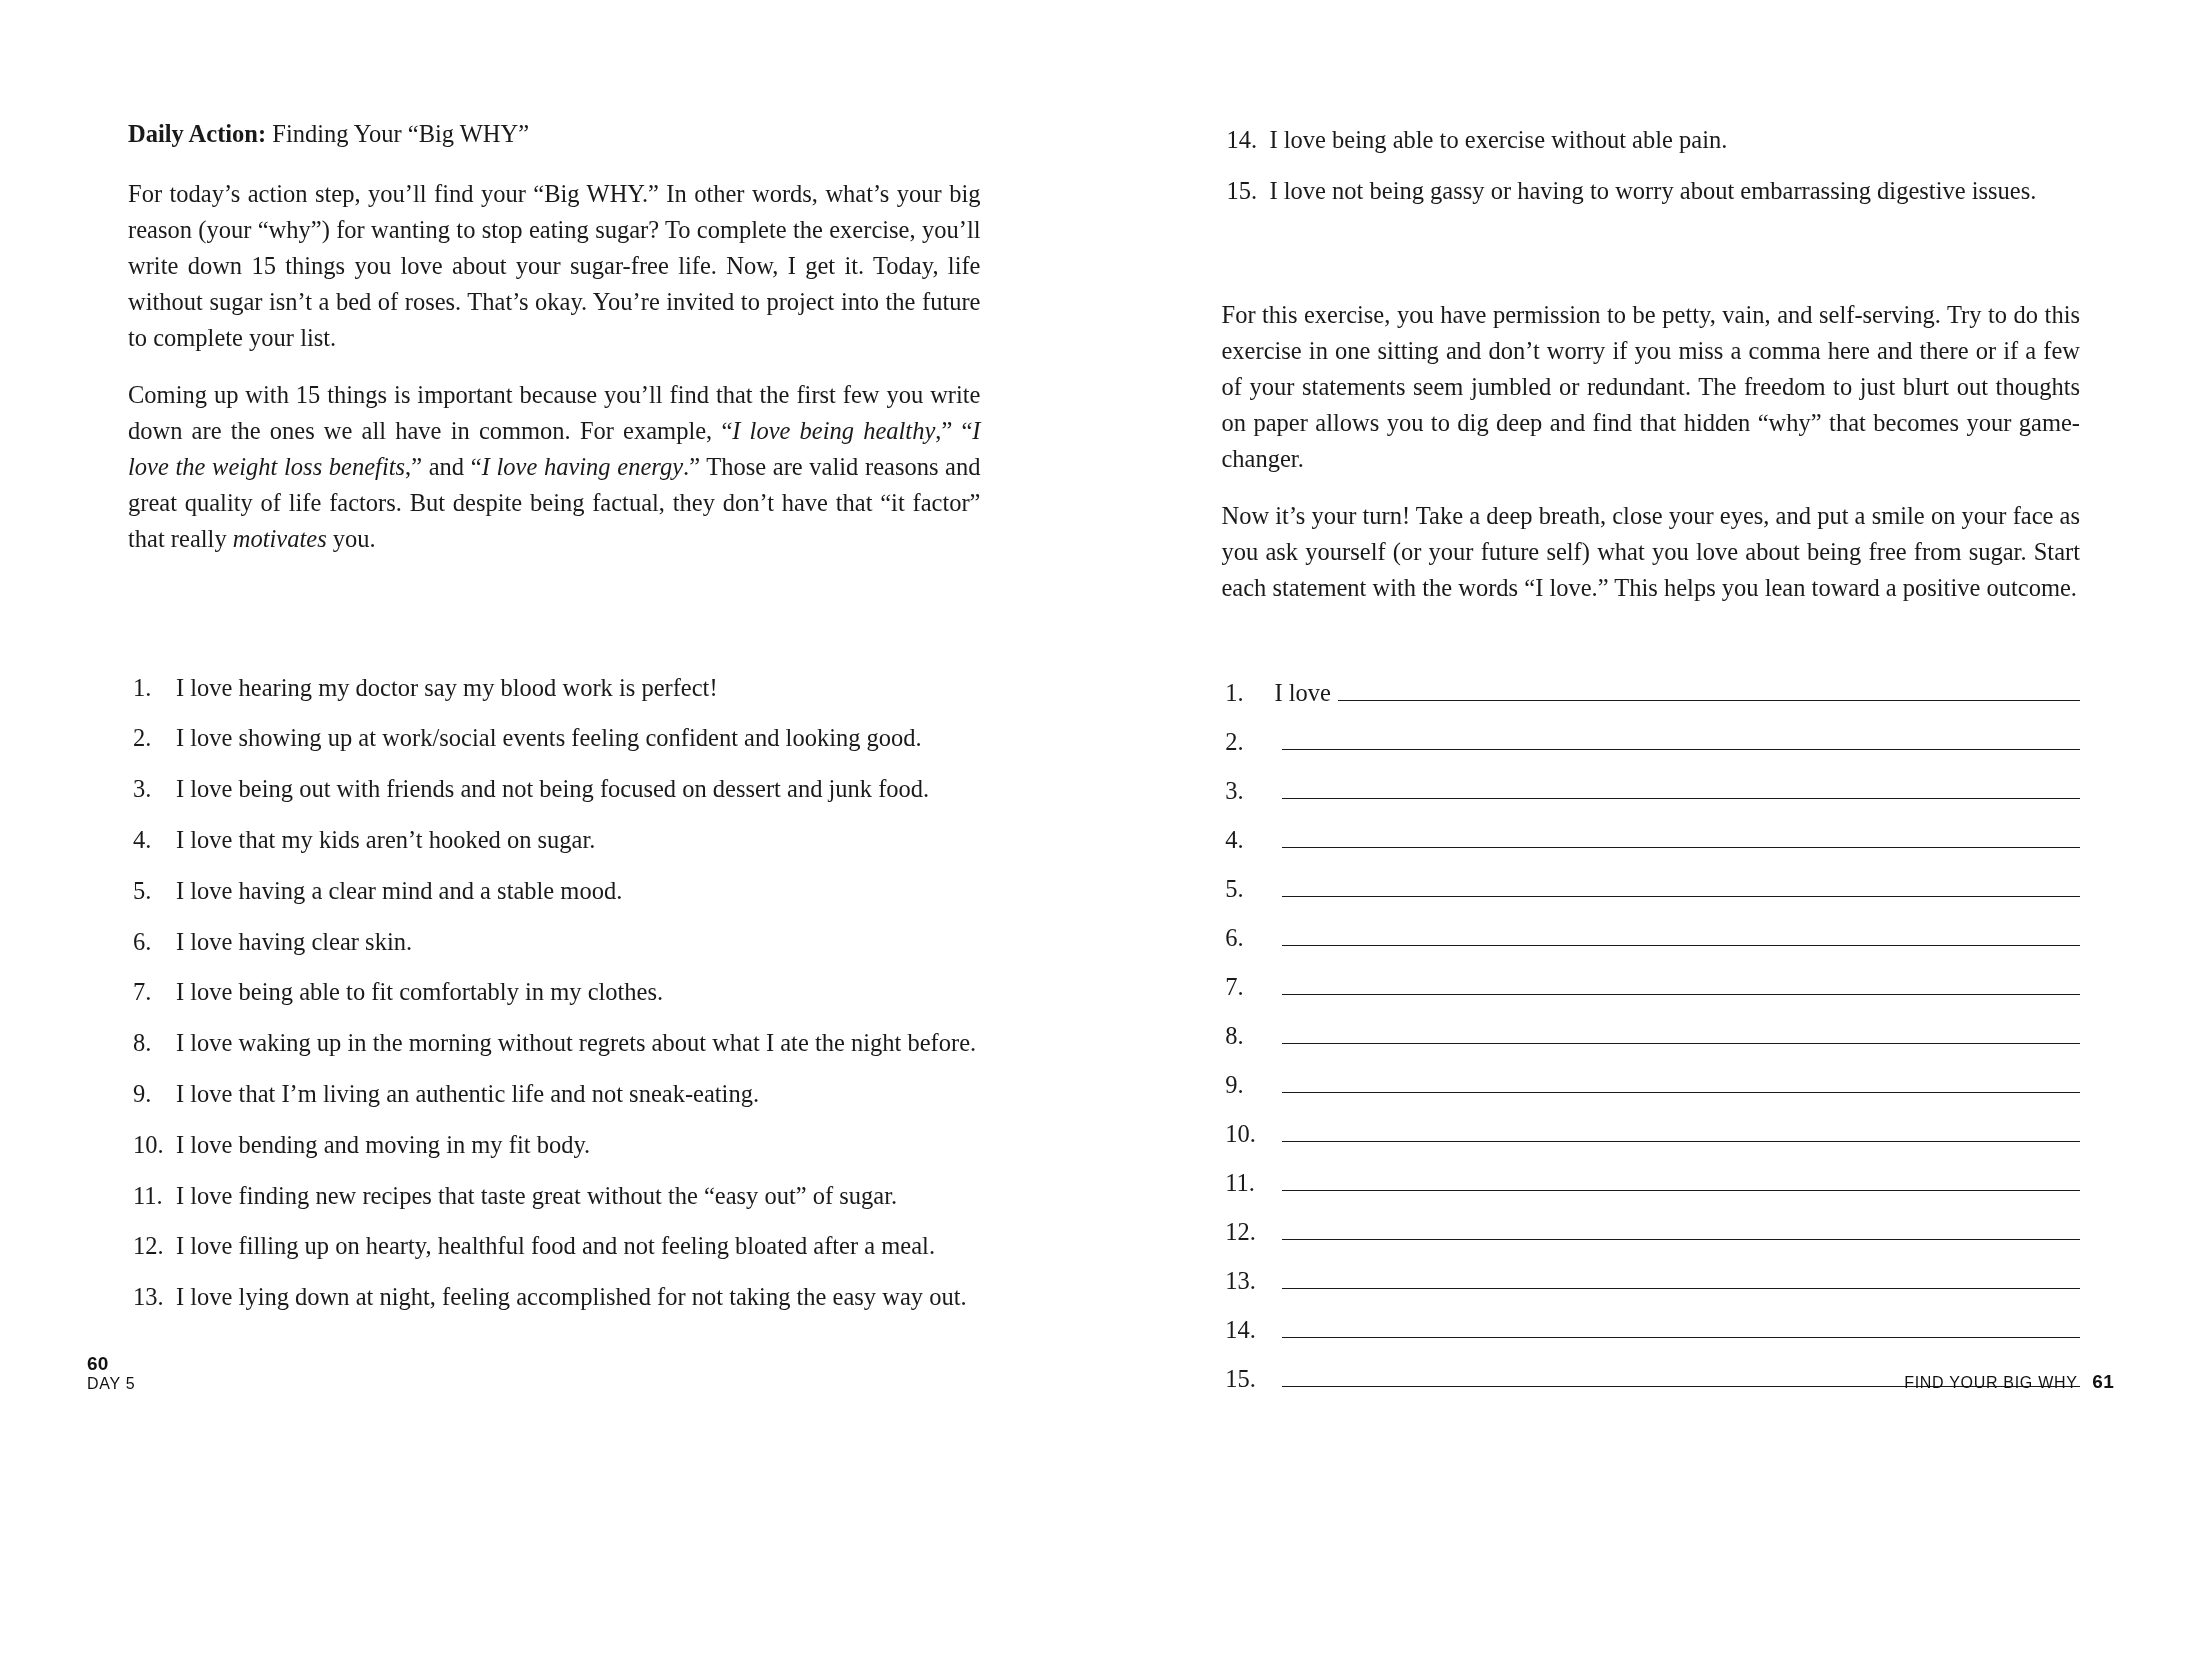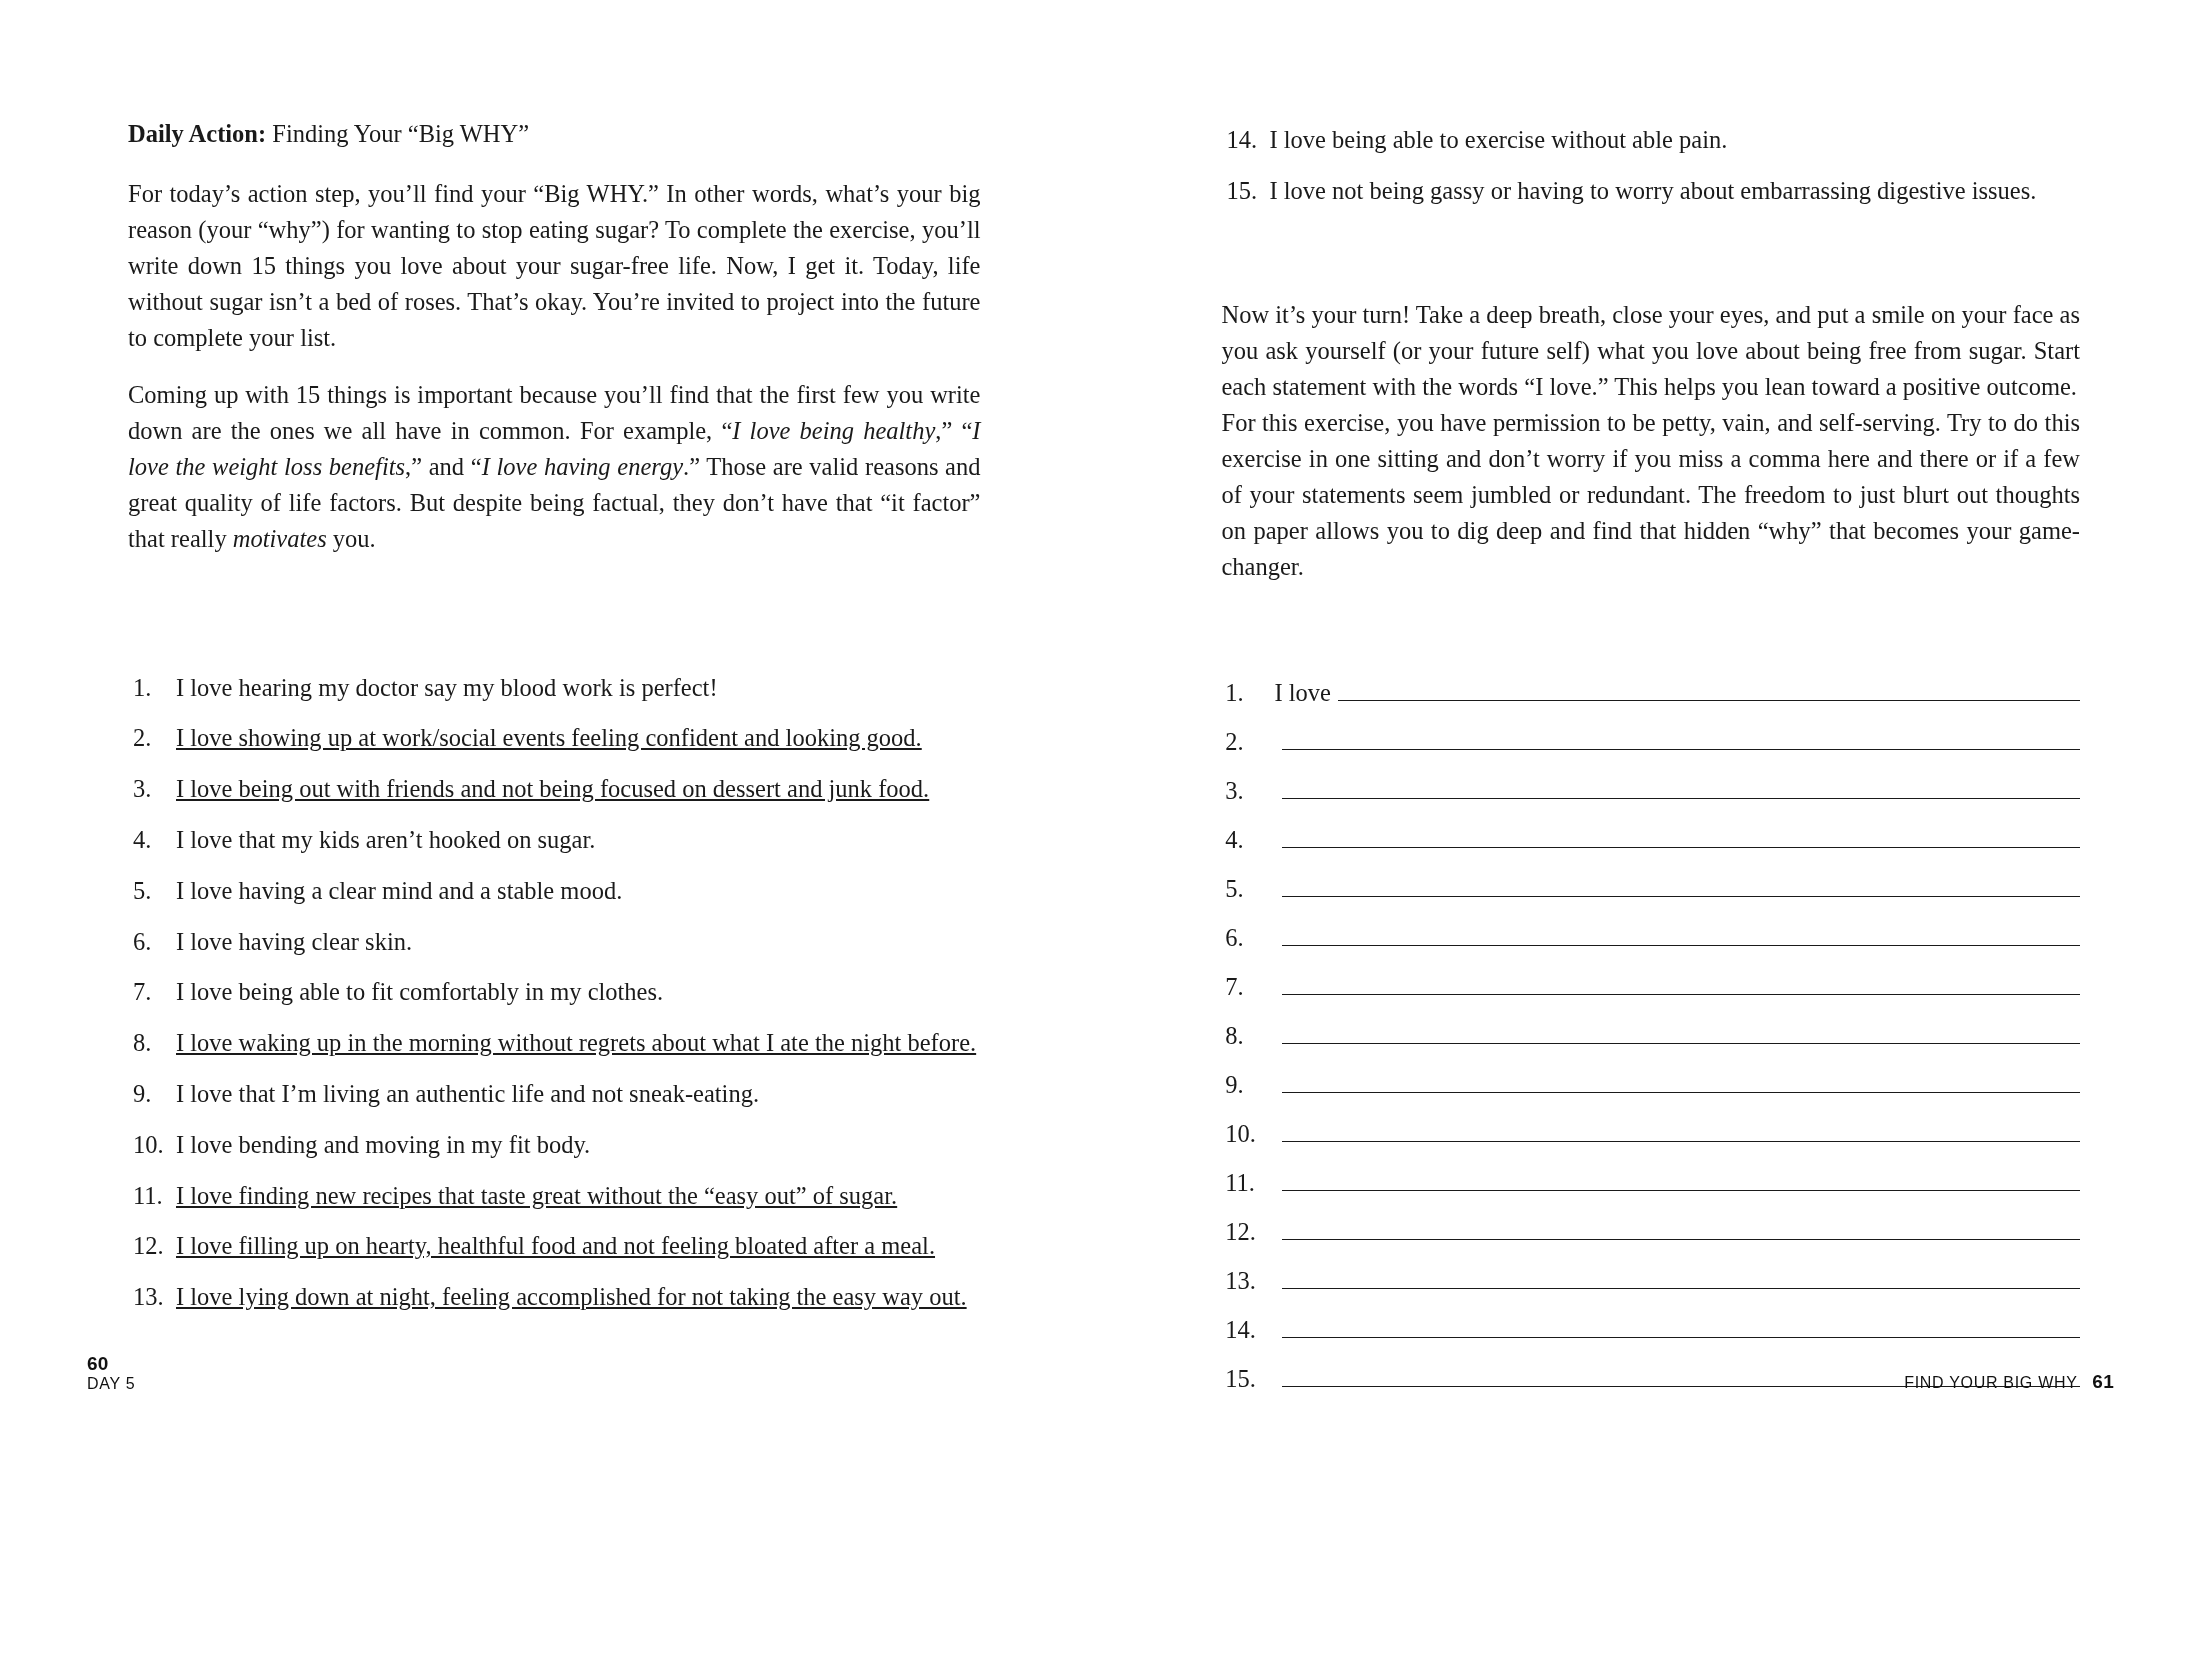--- a/index.html
+++ b/index.html
@@ -68,21 +68,21 @@
   ol.example-list li .num, ol.cont-list li .num {
     flex: 0 0 48px;
     text-align: left;
     padding-left: 4.9px;
     box-sizing: border-box;
   }
   ol.example-list li .txt, ol.cont-list li .txt {
     flex: 1 1 auto;
     text-align: left;
   }
-  ol.example-list li .txt.just { text-align: justify; text-decoration: underline; }
+  ol.example-list li .txt.just { text-align: justify; }
 
   ol.blank-list {
     list-style: none;
     margin: 0;
     padding: 0;
     font-size: 24.5px;
   }
   ol.blank-list li {
     display: flex;
     align-items: baseline;
@@ -215,22 +215,22 @@
             <span class="txt">I love being able to exercise without able pain.</span>
           </li>
         <li>
             <span class="num">15.</span>
             <span class="txt just">I love not being gassy or having to worry about embarrassing digestive issues.</span>
           </li>
       </ol>
 
       <div class="gap-md"></div>
 
+      <p class="body">For this exercise, you have permission to be petty, vain, and self-serving. Try to do this exercise in one sitting and don’t worry if you miss a comma here and there or if a few of your statements seem jumbled or redundant. The freedom to just blurt out thoughts on paper allows you to dig deep and find that hidden “why” that becomes your game-changer.</p>
       <p class="body last">Now it’s your turn! Take a deep breath, close your eyes, and put a smile on your face as you ask yourself (or your future self) what you love about being free from sugar. Start each statement with the words “I love.” This helps you lean toward a positive outcome.</p>
-      <p class="body">For this exercise, you have permission to be petty, vain, and self-serving. Try to do this exercise in one sitting and don’t worry if you miss a comma here and there or if a few of your statements seem jumbled or redundant. The freedom to just blurt out thoughts on paper allows you to dig deep and find that hidden “why” that becomes your game-changer.</p>
 
       <div class="gap-md"></div>
 
       <ol class="blank-list">
         <li>
             <span class="num">1.</span>
             <span class="prefix">I love</span>
             <span class="rule"></span>
           </li>
         <li>

